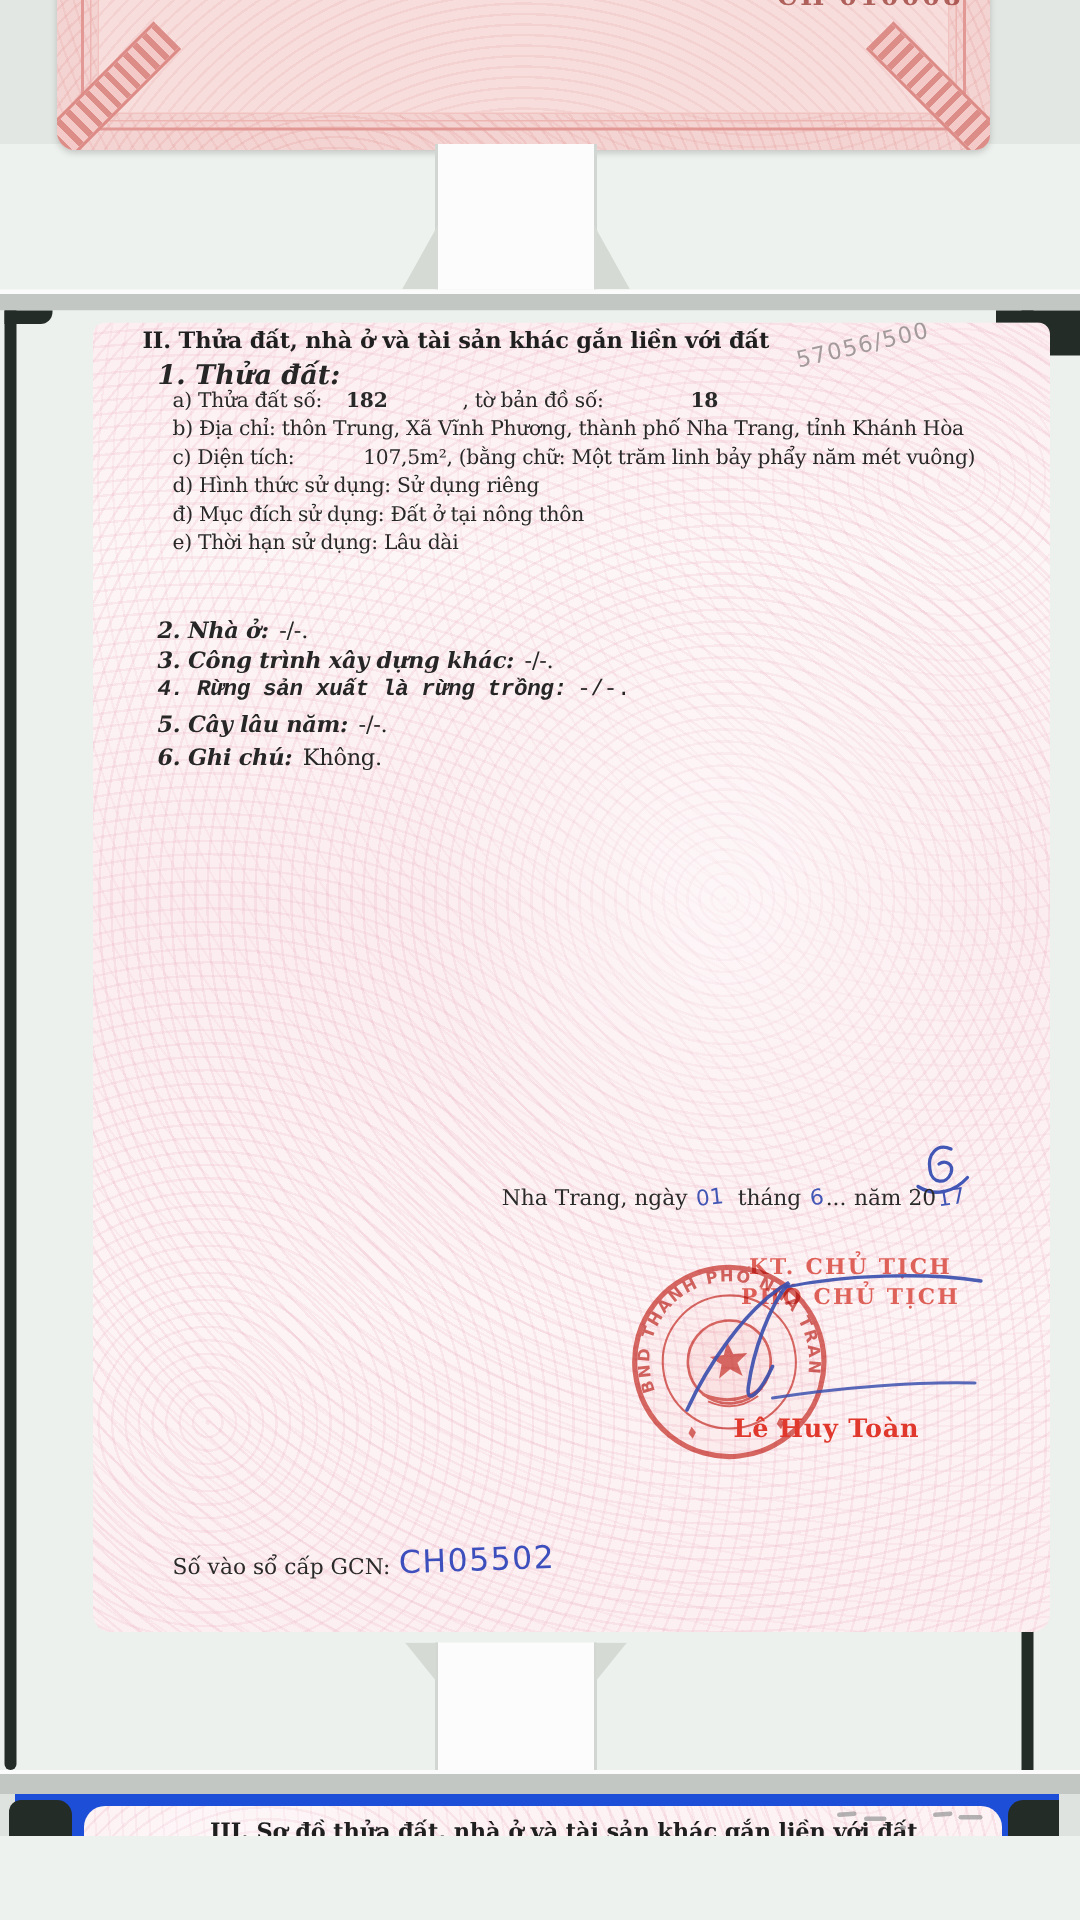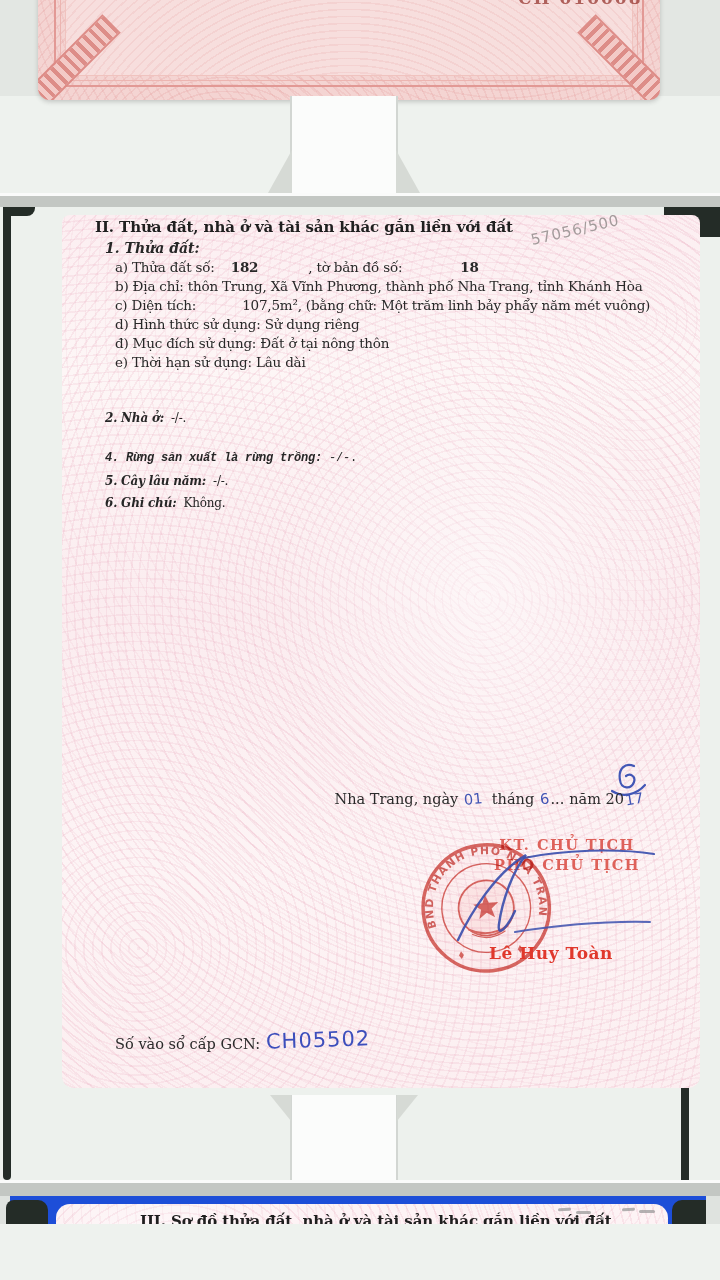--- a/index.html
+++ b/index.html
@@ -53,25 +53,25 @@
     background-color:#fdf2f4;
     background-image:
       radial-gradient(circle 300px at 66% 44%, rgba(255,255,255,.55), transparent 70%),
       repeating-radial-gradient(circle at 66% 44%, rgba(233,170,190,.20) 0 1.6px, transparent 1.6px 8px),
       repeating-radial-gradient(circle at 12% 84%, rgba(233,170,190,.18) 0 1.6px, transparent 1.6px 9px),
       repeating-radial-gradient(circle at 90% 12%, rgba(233,170,190,.13) 0 1.4px, transparent 1.4px 10px),
       linear-gradient(180deg,#fceef1 0,#fdf6f6 18%,#fbecef 45%,#fdf4f5 75%,#fceff1 100%);}
   .h2line{left:33px;top:3px;font-size:15px;font-weight:bold;color:#1f1f1f;letter-spacing:-.1px;}
   #margin-note{left:468px;top:6px;font-family:"DejaVu Sans",sans-serif;font-size:15px;
       color:#a39b9b;transform:rotate(-13deg);letter-spacing:1px;}
-  .sub-title{left:43px;top:25px;font-size:14px;font-weight:bold;font-style:italic;}
+  .sub-title{left:43px;top:25px;font-size:18px;font-weight:bold;font-style:italic;}
   .ln{left:53px;font-size:13.5px;line-height:19px;letter-spacing:-.2px;color:#282828;}
   .bval{font-weight:bold;}
   .gwrap{width:552px;}
-  .item-line{left:43px;font-size:12px;letter-spacing:-.2px;}
+  .item-line{left:43px;font-size:15px;letter-spacing:-.2px;}
   .item-line .ilabel{font-weight:bold;font-style:italic;}
   .item-line .ivalue{margin-left:7px;}
 
   #watermark{left:0;top:385px;width:100%;text-align:center;transform:translateX(-8px);
       font-family:"DejaVu Sans","Liberation Sans",sans-serif;font-weight:bold;font-size:52px;
       color:#8a8ae2;letter-spacing:0;}
 
   #sign-block{left:217px;top:573px;width:420px;text-align:center;}
   #date-line{font-size:14.5px;color:#2a2a2a;line-height:22px;}
   .hand{font-family:"DejaVu Sans",sans-serif;color:#4256b5;display:inline-block;font-size:14.5px;}
@@ -161,20 +161,23 @@
       <div class="abs ln" style="top:62px;">b) Địa chỉ:  thôn Trung, Xã Vĩnh Phương, thành phố Nha Trang, tỉnh Khánh Hòa</div>
       <div class="abs ln" style="top:81px;">
         <span>c) Diện tích:</span><span style="margin-left:46px;">107,5m², (bằng chữ: Một trăm linh bảy phẩy năm mét vuông)</span>
       </div>
       <div class="abs ln" style="top:100px;">d) Hình thức sử dụng:  Sử dụng riêng</div>
       <div class="abs ln" style="top:119px;">đ) Mục đích sử dụng:  Đất ở tại nông thôn</div>
       <div class="abs ln" style="top:138px;">e) Thời hạn sử dụng:  Lâu dài</div>
 
       <div class="abs item-line" style="top:196px;">
         <span class="ilabel">2. Nhà ở:</span><span class="ivalue">-/-.</span>
+      </div>
+      <div class="abs item-line" style="top:216px;">
+        <span class="ilabel">3. Công trình xây dựng khác:</span><span class="ivalue">-/-.</span>
       </div>
       <div class="abs item-line" style="top:236px;font-family:Liberation Mono, monospace;">
         <span class="ilabel">4. Rừng sản xuất là rừng trồng:</span><span class="ivalue">-/-.</span>
       </div>
       <div class="abs item-line" style="top:259px;">
         <span class="ilabel">5. Cây lâu năm:</span><span class="ivalue">-/-.</span>
       </div>
       <div class="abs item-line" style="top:281px;">
         <span class="ilabel">6. Ghi chú:</span><span class="ivalue">Không.</span>
       </div>

